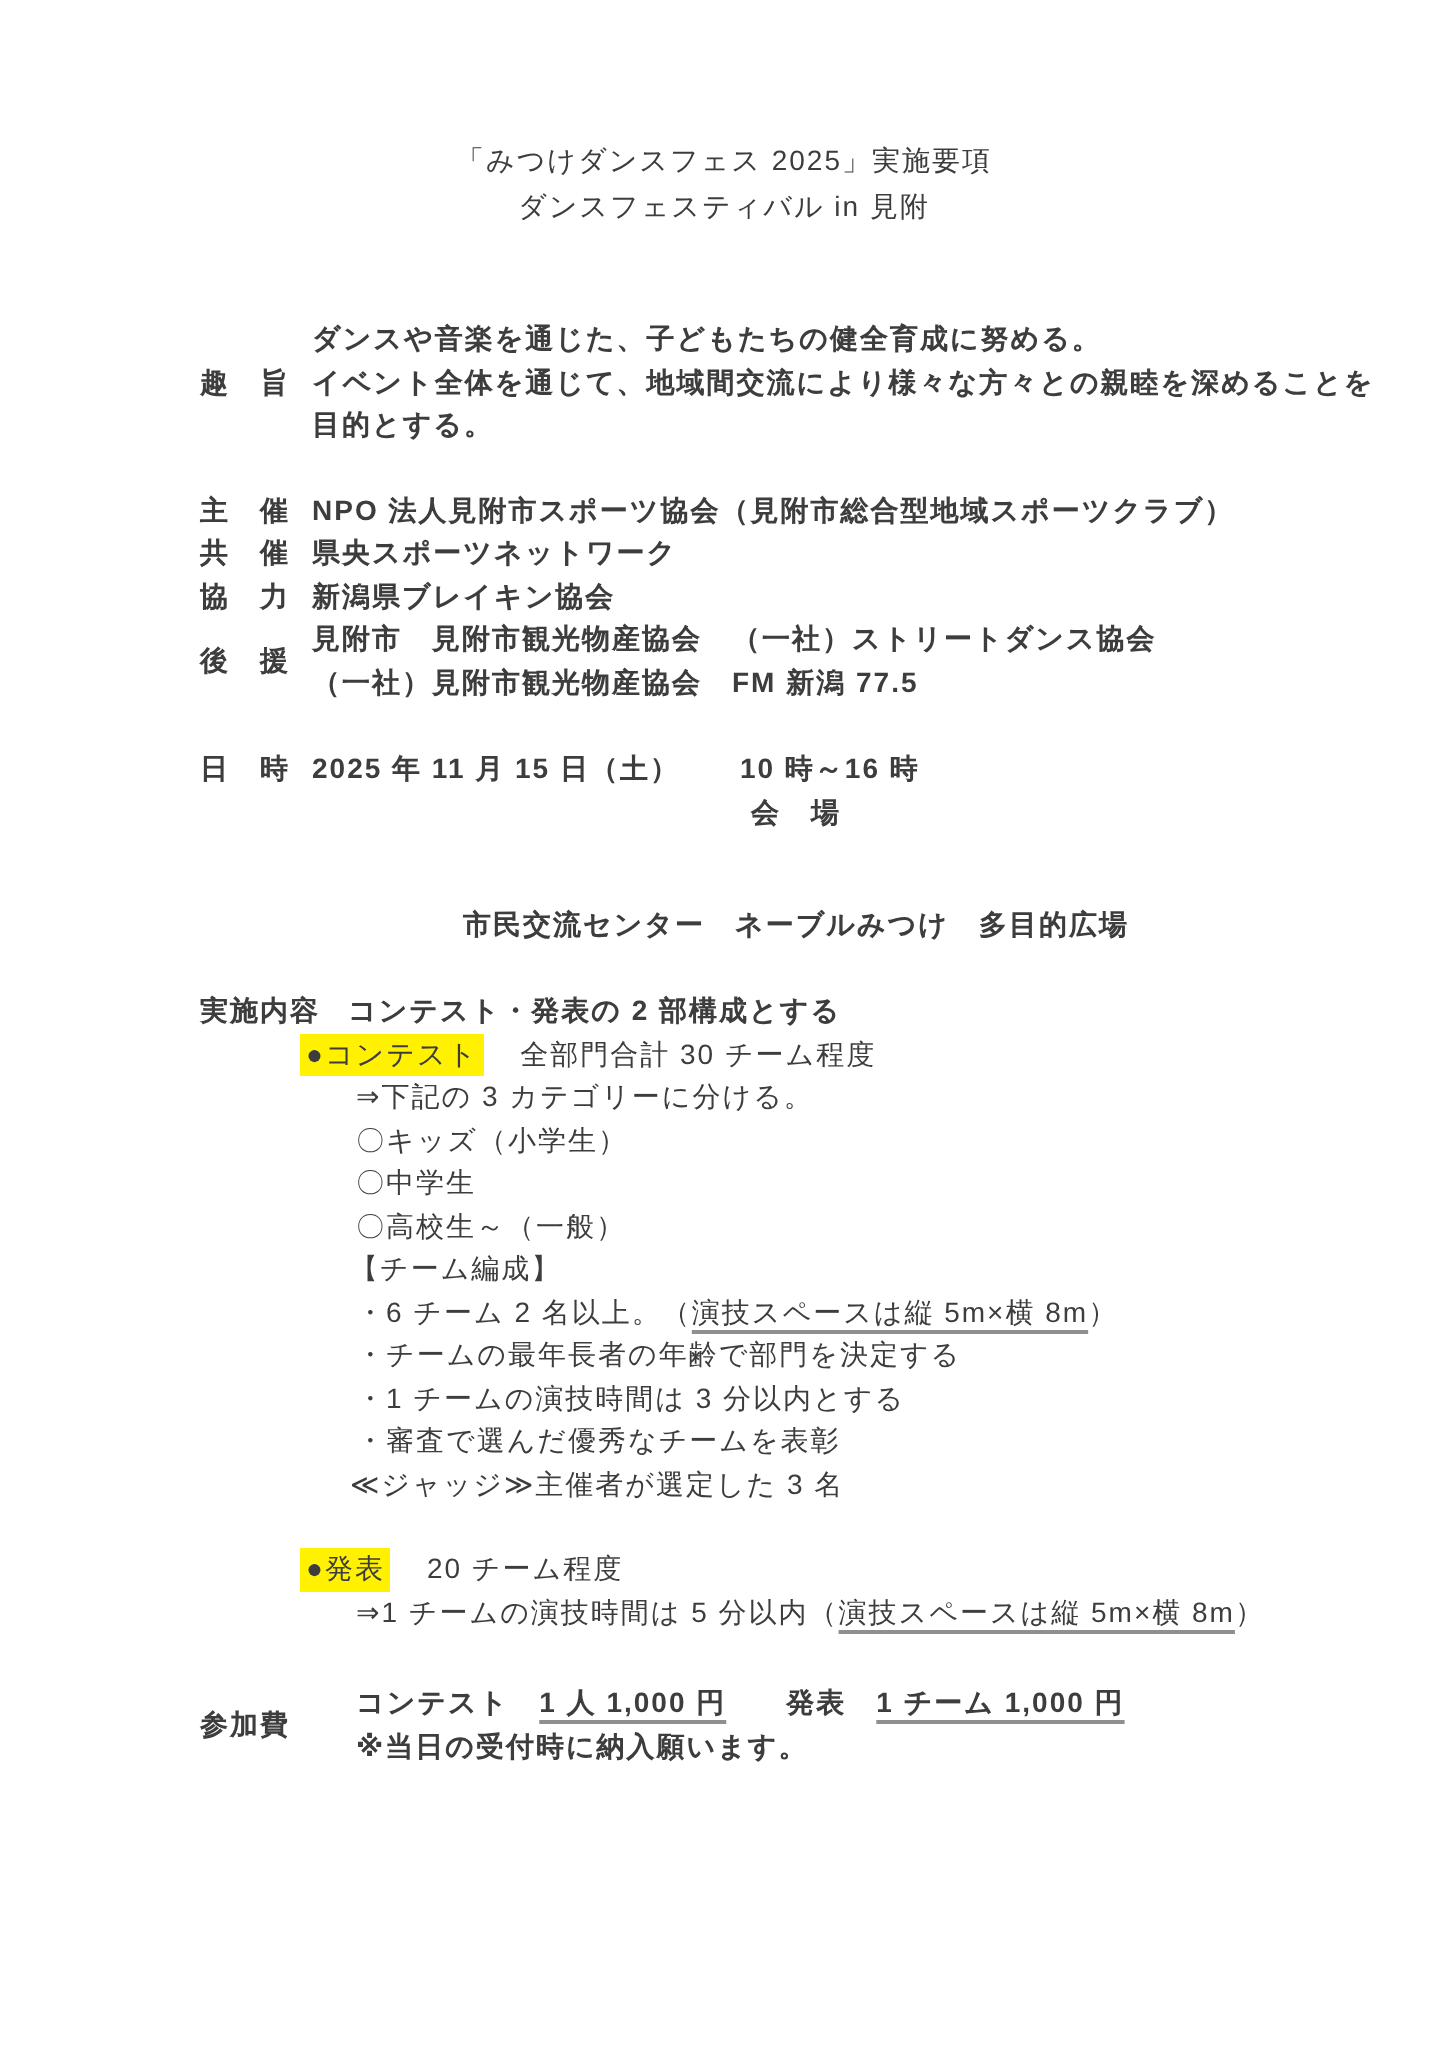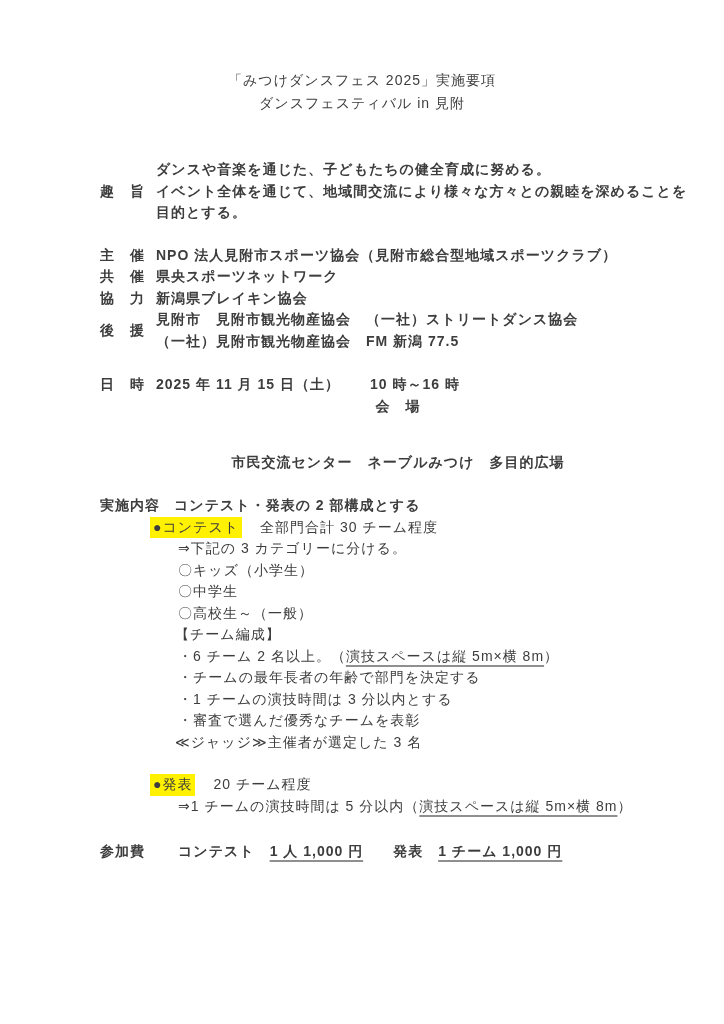--- a/index.html
+++ b/index.html
@@ -131,16 +131,17 @@
       </div>
     </div>
   </div>
 
   <div class="row fee-block">
     <div class="label fee">参加費</div>
     <div class="body">
       <div class="line">
         <span>コンテスト　</span><span class="uline">1 人 1,000 円</span><span>　　発表　</span><span class="uline">1 チーム 1,000 円</span>
       </div>
+      <div class="line">※当日の受付時に納入願います。</div>
     </div>
   </div>
 
 </div>
 
 </body></html>

